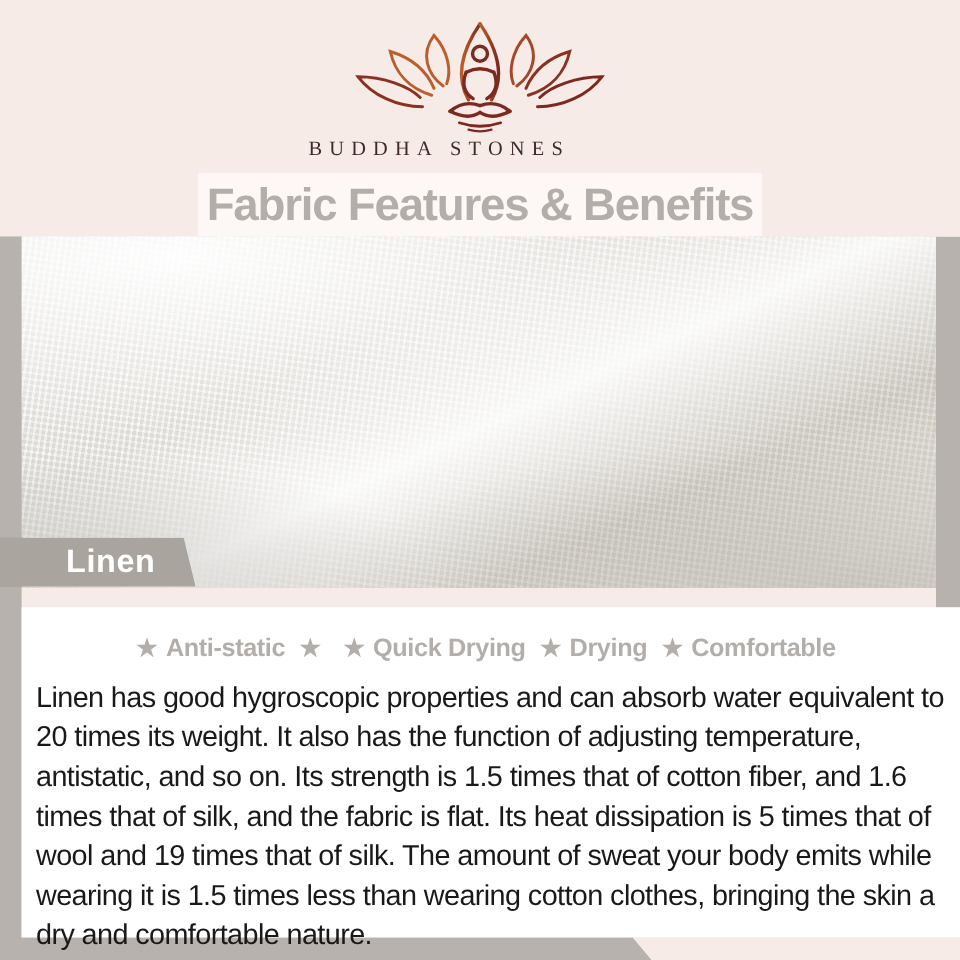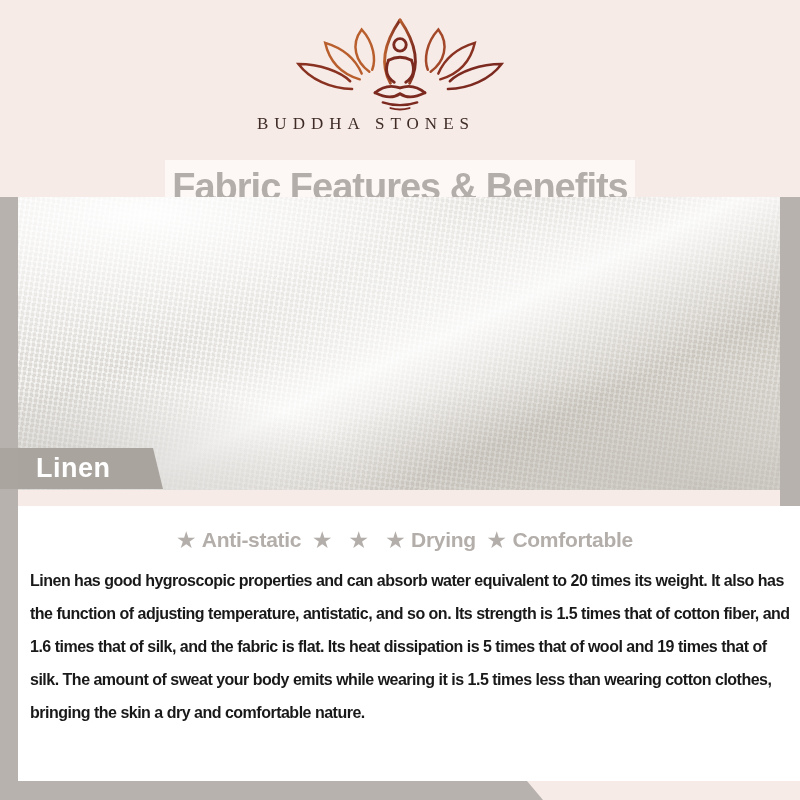--- a/index.html
+++ b/index.html
@@ -14,21 +14,21 @@
   .logo-wrap{top:14px;left:0;width:800px;text-align:center;}
   .logo-wrap svg{display:inline-block;}
   .brand-name{
     top:114px;left:0;width:732px;text-align:center;
     font-family:"Liberation Serif",serif;
     font-size:17px;letter-spacing:6px;color:#3e2b26;font-weight:500;
   }
 
   
   .title-banner{
-    top:160px;left:165px;width:470px;height:54px;
+    top:144px;left:165px;width:470px;height:54px;
     background:var(--banner-bg,#fdf8f5);
     display:flex;align-items:center;justify-content:center;
   }
   .title-banner .title-text{
     font-size:38px;font-weight:bold;letter-spacing:-1px;
     color:var(--muted-gray,#b3aeaa);
   }
 
   
   .fabric-photo{
@@ -54,21 +54,21 @@
     bottom:0;left:0;width:543px;height:19px;
     clip-path:polygon(0 0,527px 0,543px 100%,0 100%);
   }
 
   
   .fabric-label{
     top:448px;left:0;width:163px;height:41px;
     background:var(--label-gray,#a9a49e);
     clip-path:polygon(0 0,153px 0,163px 100%,0 100%);
     display:flex;align-items:center;
-    padding-left:36px;box-sizing:border-box;
+    padding-left:55px;box-sizing:border-box;
   }
   .fabric-label span{
     color:#fff;font-size:27px;font-weight:bold;letter-spacing:.5px;
   }
 
   
   .content-panel{
     top:506px;left:18px;width:782px;height:275px;
     background:#ffffff;
   }
@@ -76,21 +76,21 @@
     margin:22px 20px 0 12px;
     display:flex;justify-content:center;align-items:center;
     white-space:nowrap;
     font-size:21px;font-weight:bold;letter-spacing:-.3px;
     color:var(--muted-gray,#b3aeaa);
   }
   .feature-item{display:inline-flex;align-items:center;margin:0 6px;}
   .feature-item .star{margin-right:7px;font-size:20px;}
   .description-text{
     margin:12px 10px 0 12px;
-    font-size:16px;line-height:33px;font-weight:bold;letter-spacing:-.5px;
+    font-size:24px;line-height:33px;font-weight:normal;letter-spacing:-.5px;
     color:var(--text-black,#191919);
   }
 </style>
 </head>
 <body>
 
 <div class="abs logo-wrap">
   <span>
     <svg width="230" height="100" viewBox="0 0 240 104" fill="none">
       <defs>
@@ -146,20 +146,21 @@
   <div class="features-row" id="features-row">
       <span class="feature-item">
         <span class="star">★</span>
         <span>Anti-static</span>
       </span>
       <span class="feature-item">
         <span class="star">★</span>
       </span>
       <span class="feature-item">
         <span class="star">★</span>
+        <span>Quick Drying</span>
       </span>
       <span class="feature-item">
         <span class="star">★</span>
         <span>Drying</span>
       </span>
       <span class="feature-item">
         <span class="star">★</span>
         <span>Comfortable</span>
       </span>
     </div>

